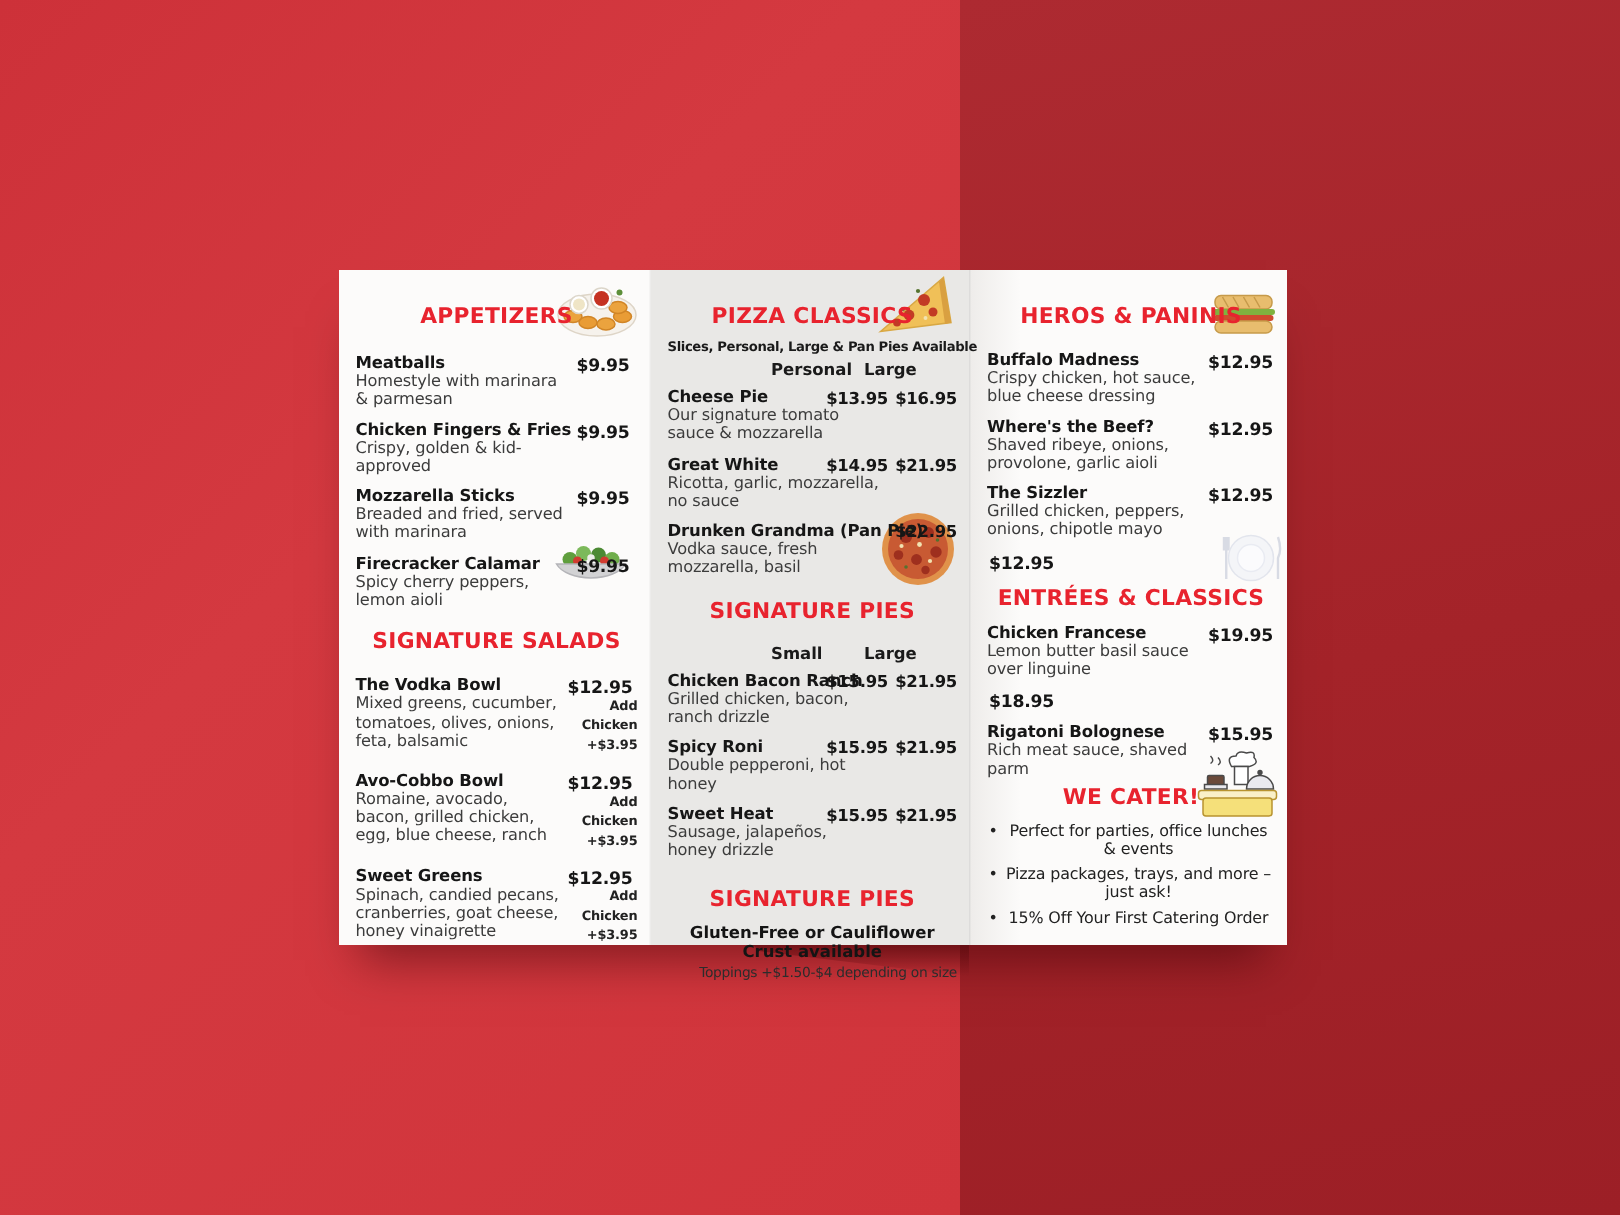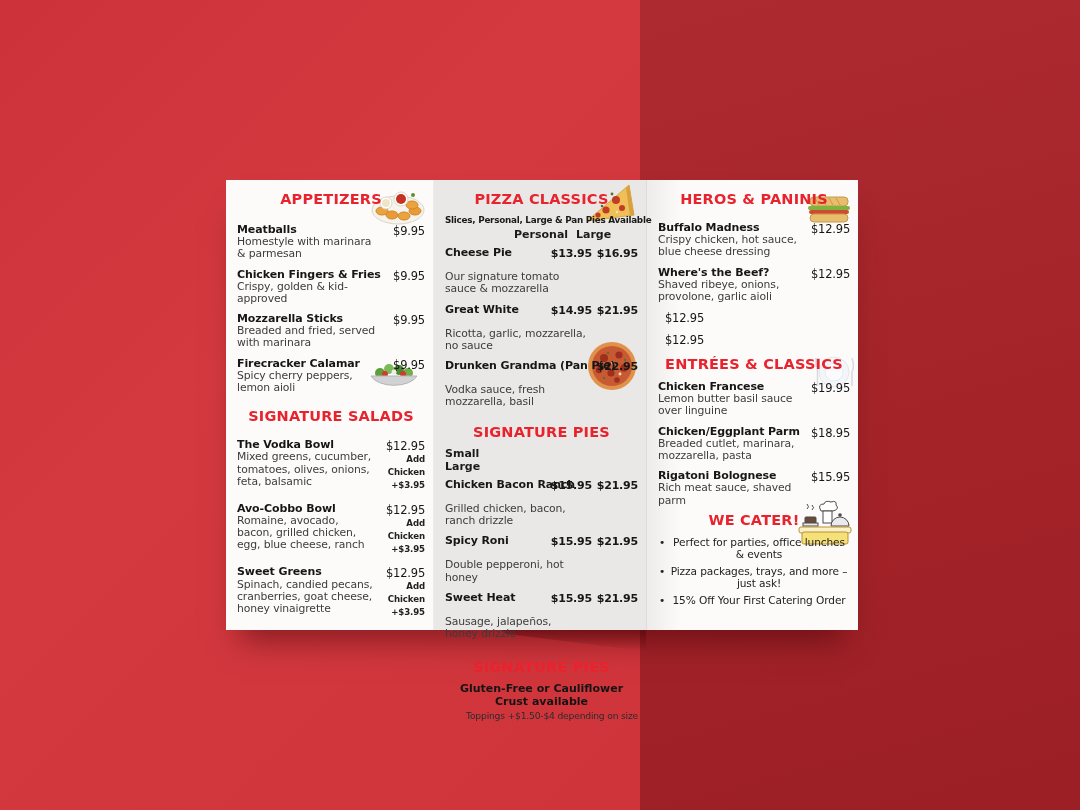--- a/index.html
+++ b/index.html
@@ -15,50 +15,50 @@
 
   .menu{position:absolute;left:226px;top:180px;width:632px;height:450px;display:flex;
     box-shadow:0 24px 30px -14px rgba(55,0,5,.5);}
   .panel{position:relative;height:100%;box-sizing:border-box;}
   .panel-left{width:208px;background:var(--paper,#fcfbfa);border-right:1px solid rgba(0,0,0,.06);}
   .panel-mid{width:212px;background:var(--paper-middle,#e9e8e6);}
   .panel-right{width:212px;background:linear-gradient(to right,#eeecea,var(--paper,#fcfbfa) 16%);
     border-left:1px solid rgba(0,0,0,.12);}
   .inner{position:relative;z-index:1;padding:12px 8px 0 11px;}
 
-  .sec-title{margin:0;color:var(--accent,#e8232e);font-size:14.5px;font-weight:800;
+  .sec-title{margin:12px;color:var(--accent,#e8232e);font-size:14.5px;font-weight:800;
     letter-spacing:.2px;text-align:center;line-height:1.1;}
   .t-app{margin-bottom:15px;}
   .t-salad{margin:15px 0 13px;}
   .t-pizza{margin-bottom:7px;}
   .t-pies{margin-top:16px;}
   .t-pies2{margin-top:20px;margin-bottom:6px;}
   .t-entrees{margin:10px 0 7px;}
   .t-cater{margin:6px 0 7px;}
 
   .items{display:flex;flex-direction:column;gap:7px;}
   .items-salads{gap:10px;}
   .item{display:flex;align-items:flex-start;}
   .item-text{flex:1;min-width:0;}
   .item-name{font-size:11px;font-weight:700;color:var(--text-dark,#161616);
     line-height:1.2;white-space:nowrap;letter-spacing:-.1px;}
   .item-desc{font-size:10.8px;color:var(--text-desc,#3c3c3c);line-height:1.13;
     letter-spacing:-.1px;max-width:150px;}
-  .item-price{width:46px;text-align:right;font-size:11.5px;font-weight:400;
+  .item-price{width:46px;text-align:center;font-size:11.5px;font-weight:700;
     color:var(--text-dark,#161616);padding-top:1px;letter-spacing:-.2px;}
   .price-stack{width:50px;text-align:right;}
   .price-stack .item-price{width:auto;}
   .add-on{font-size:8.6px;font-weight:700;color:#222;line-height:1.5;letter-spacing:-.1px;}
 
   .subtitle{font-size:8.8px;font-weight:700;color:#1a1a1a;text-align:center;
     white-space:nowrap;letter-spacing:-.25px;margin-bottom:3px;}
   .colhead{display:flex;justify-content:flex-end;margin-bottom:5px;}
   .colhead span{width:62px;text-align:left;font-size:11px;font-weight:700;color:#1a1a1a;}
   .item2p{position:relative;}
-  .item2p .item-desc{max-width:142px;margin-top:12px;}
+  .item2p .item-desc{max-width:142px;}
   .pcols{position:absolute;right:0;top:1px;display:flex;}
   .pcols .p{width:46px;text-align:right;font-size:11px;font-weight:700;
     color:var(--text-dark,#161616);letter-spacing:-.2px;}
   .note-bold{font-size:11px;font-weight:700;color:#141414;text-align:center;
     max-width:180px;margin:0 auto;line-height:1.2;}
   .note{font-size:9.2px;color:#2c2c2c;text-align:right;white-space:nowrap;
     letter-spacing:-.2px;margin-top:1px;}
 
   .bullets{margin:2px 0 0;padding:0;list-style:none;}
   .bullets li{position:relative;padding-left:10px;font-size:10.6px;color:#222;
@@ -242,21 +242,21 @@
               <div class="item-desc">Vodka sauce, fresh mozzarella, basil</div>
             </div>
             <div class="pcols">
               <span class="p"></span>
               <span class="p">$22.95</span>
             </div>
           </div>
         </div>
 
         <h2 class="sec-title t-pies">SIGNATURE PIES</h2>
-        <div class="colhead" style="margin-top:6px;flex-direction:column;">
+        <div class="colhead" style="margin-top:6px;">
           <span>Small</span>
           <span>Large</span>
         </div>
         <div class="items">
           <div class="item item2p">
             <div class="item-text">
               <div class="item-name">Chicken Bacon Ranch</div>
               <div class="item-desc">Grilled chicken, bacon, ranch drizzle</div>
             </div>
             <div class="pcols">
@@ -328,41 +328,41 @@
             <div class="item-price">$12.95</div>
           </div>
           <div class="item">
             <div class="item-text">
               <div class="item-name">Where's the Beef?</div>
               <div class="item-desc">Shaved ribeye, onions, provolone, garlic aioli</div>
             </div>
             <div class="item-price">$12.95</div>
           </div>
           <div class="item">
+            <div class="item-text">
+              <div class="item-name">The Sizzler</div>
+              <div class="item-desc">Grilled chicken, peppers, onions, chipotle mayo</div>
+            </div>
             <div class="item-price">$12.95</div>
           </div>
           <div class="item">
             <div class="item-price">$12.95</div>
           </div>
         </div>
 
         <h2 class="sec-title t-entrees">ENTRÉES &amp; CLASSICS</h2>
         <div class="items">
           <div class="item">
             <div class="item-text">
               <div class="item-name">Chicken Francese</div>
               <div class="item-desc">Lemon butter basil sauce over linguine</div>
             </div>
             <div class="item-price">$19.95</div>
           </div>
           <div class="item">
-            <div class="item-text">
-              <div class="item-name">Chicken/Eggplant Parm</div>
-              <div class="item-desc">Breaded cutlet, marinara, mozzarella, pasta</div>
-            </div>
             <div class="item-price">$18.95</div>
           </div>
           <div class="item">
             <div class="item-text">
               <div class="item-name">Rigatoni Bolognese</div>
               <div class="item-desc">Rich meat sauce, shaved parm</div>
             </div>
             <div class="item-price">$15.95</div>
           </div>
         </div>

